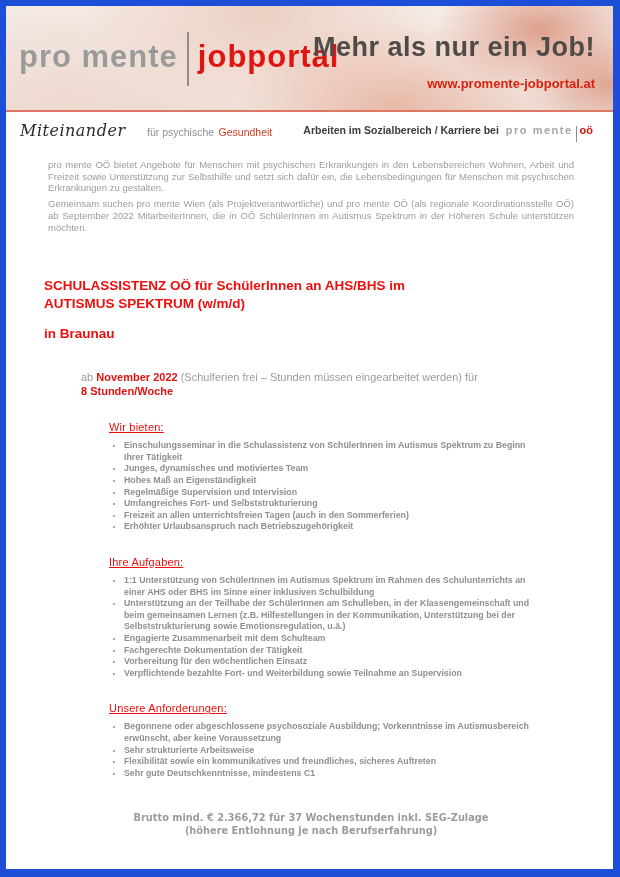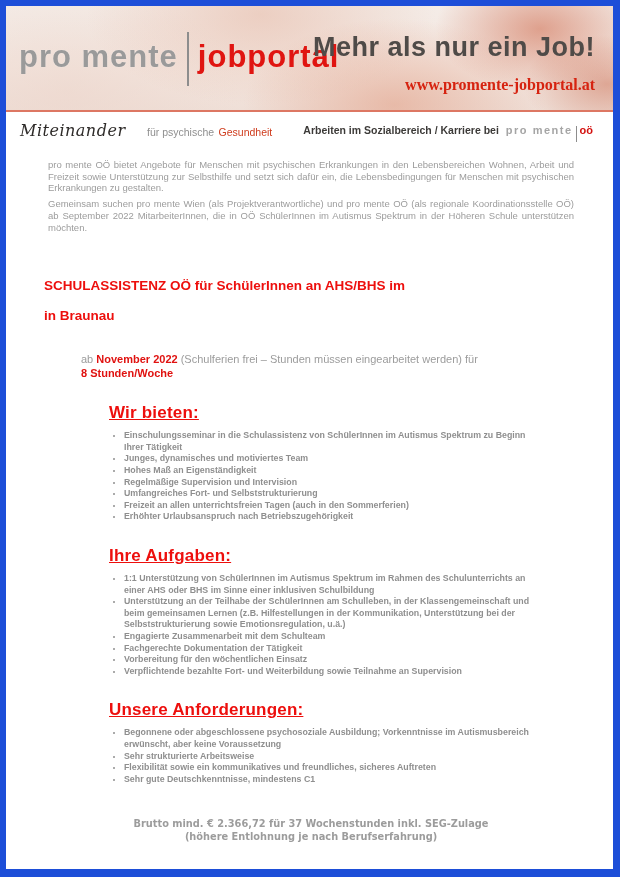--- a/index.html
+++ b/index.html
@@ -42,22 +42,22 @@
     background:#8d8d8d; margin:0 9px; transform:translateY(2px);
   }
   .logo-red { font-size:31px; font-weight:bold; letter-spacing:1px; color:#e01511; }
   .hero-tagline {
     position:absolute; right:18px; top:26px;
     font-size:27px; font-weight:bold; letter-spacing:0.5px;
     color:#4f4b48; white-space:nowrap;
   }
   .hero-site {
     position:absolute; right:18px; top:70px;
-    font-size:16px; font-weight:bold; color:#d62310;
-    text-decoration:none; cursor:pointer;font-family:Liberation Serif, serif;
+    font-size:13px; font-weight:bold; color:#d62310;
+    text-decoration:none; cursor:pointer;
   }
   .redline { height:2px; background:#dd7763; }
 
   
   .subbar {
     display:flex; justify-content:space-between; align-items:center;
     padding:8px 20px 4px 14px; height:32px;
   }
   .motto { white-space:nowrap; }
   .motto-script {
@@ -89,21 +89,21 @@
     color:#ed0f0d; font-weight:bold; font-size:13.5px; margin-top:13px;
   }
   .schedule {
     margin:29px 0 0 37px; font-size:11px; line-height:14px; color:#9c9c9c;
   }
   .schedule .red { color:#e01210; font-weight:bold; }
 
   .section { margin-left:65px; }
   .section-heading {
     display:inline-block;
-    color:#ed0f0d; font-weight:bold; font-size:17px;
+    color:#ed0f0d; font-weight:normal; font-size:11px;
     text-decoration:underline; letter-spacing:0.2px;
     margin:23px 0 7px 0;
   }
   .bullets {
     margin:0; padding-left:15px; width:425px;
     font-family:Liberation Sans, sans-serif;
   }
   .bullets li {
     font-size:8.8px; font-weight:bold; color:#8f8f8f;
     line-height:11.6px;
@@ -147,20 +147,21 @@
       </div>
     </div>
 
     <div class="content">
 
       <p class="intro">pro mente OÖ bietet Angebote für Menschen mit psychischen Erkrankungen in den Lebensbereichen Wohnen, Arbeit und Freizeit sowie Unterstützung zur Selbsthilfe und setzt sich dafür ein, die Lebensbedingungen für Menschen mit psychischen Erkrankungen zu gestalten.</p>
       <p class="intro">Gemeinsam suchen pro mente Wien (als Projektverantwortliche) und pro mente OÖ (als regionale Koordinationsstelle OÖ) ab September 2022 MitarbeiterInnen, die in OÖ SchülerInnen im Autismus Spektrum in der Höheren Schule unterstützen möchten.</p>
 
       <div class="title-block">
         <div class="title-line">SCHULASSISTENZ OÖ für SchülerInnen an AHS/BHS im</div>
+        <div class="title-line">AUTISMUS SPEKTRUM (w/m/d)</div>
         <div class="title-location">in Braunau</div>
       </div>
 
       <div class="schedule">
         <span>ab </span><span class="red">November 2022</span><span> (Schulferien frei – Stunden müssen eingearbeitet werden) für</span><br>
         <span class="red">8 Stunden/Woche</span>
       </div>
 
       <div class="section">
         <span class="section-heading">Wir bieten:</span>

